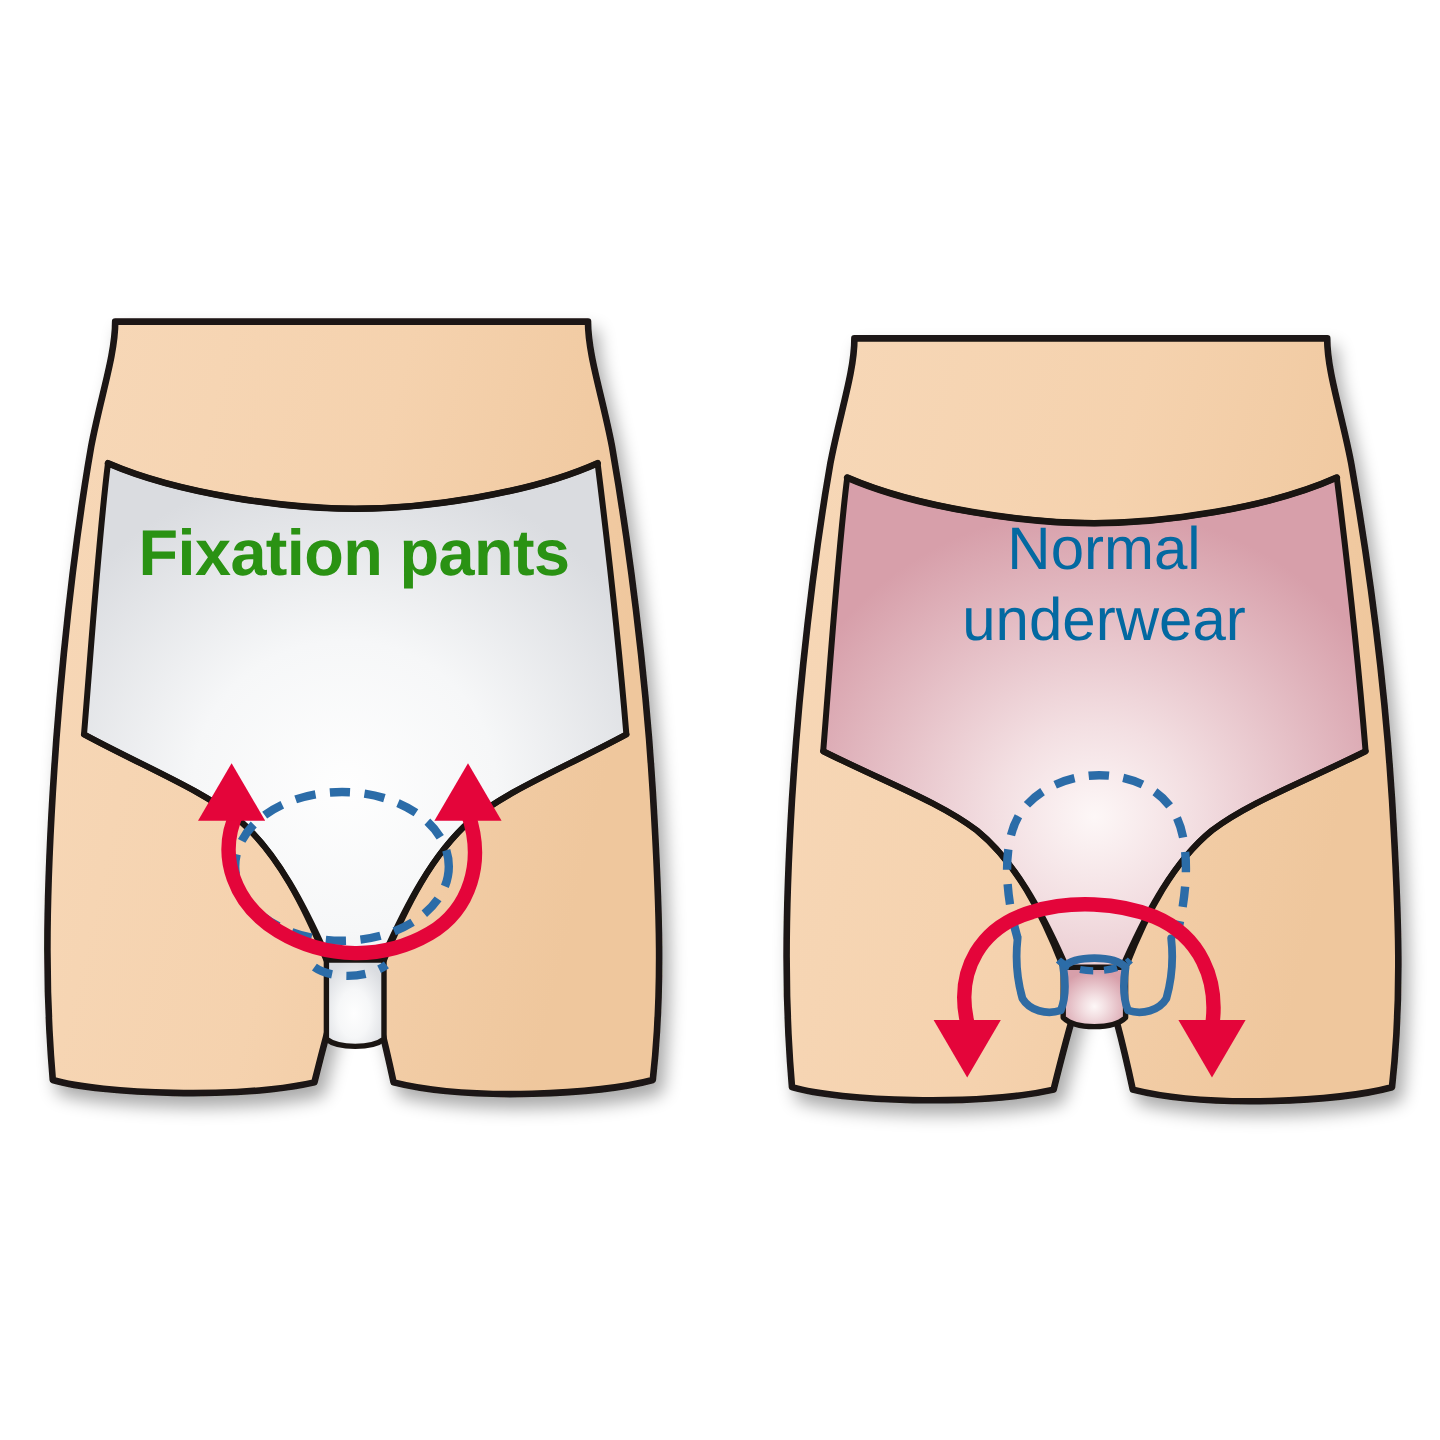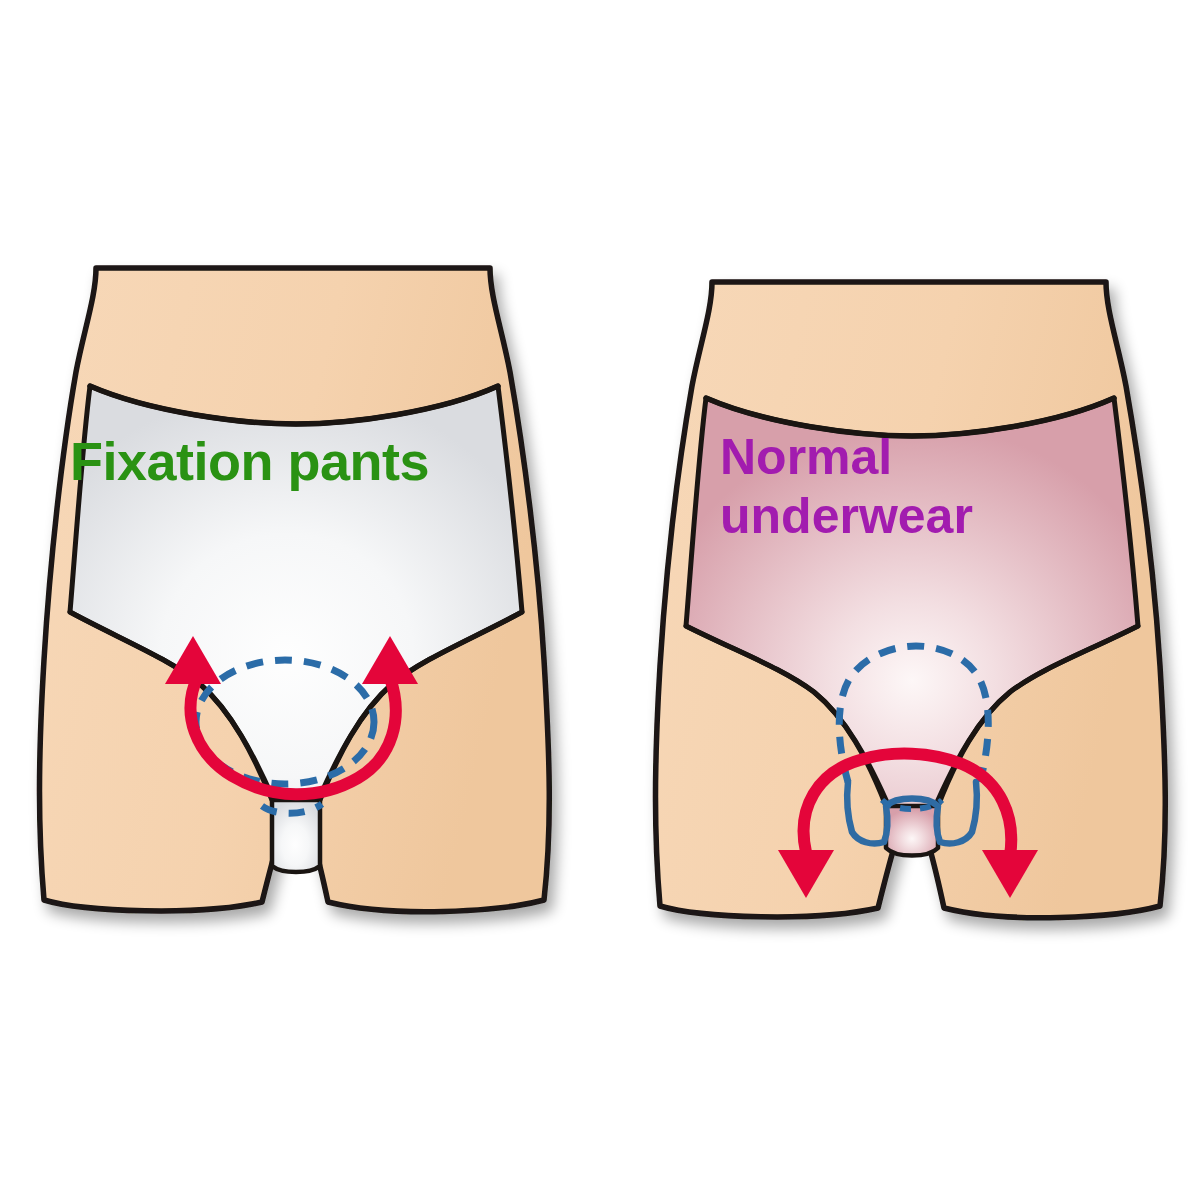--- a/index.html
+++ b/index.html
@@ -21,40 +21,41 @@
   }
   .figure-svg {
     position: absolute;
     top: 0;
     left: 0;
     width: 1200px;
     height: 1200px;
   }
   .label-text {
     position: absolute;
+    text-align: center;
     line-height: 1.18;
     white-space: pre-line;
     user-select: none;
   }
   #label-fixation {
     left: 70px;
     top: 430px;
     width: 450px;
     font-size: 54px;
     font-weight: bold;
     color: #2a9213;
     letter-spacing: -0.5px;
   }
   #label-normal {
     left: 720px;
     top: 428px;
     width: 400px;
     font-size: 50px;
-    font-weight: bold;
-    color: #a21caf;
+    font-weight: normal;
+    color: #0369a1;
     letter-spacing: 0px;
   }
 </style>
 </head>
 <body>
 
 <div id="stage">
 
   <svg class="figure-svg" viewBox="0 0 1200 1200" aria-hidden="true">
     <defs>

